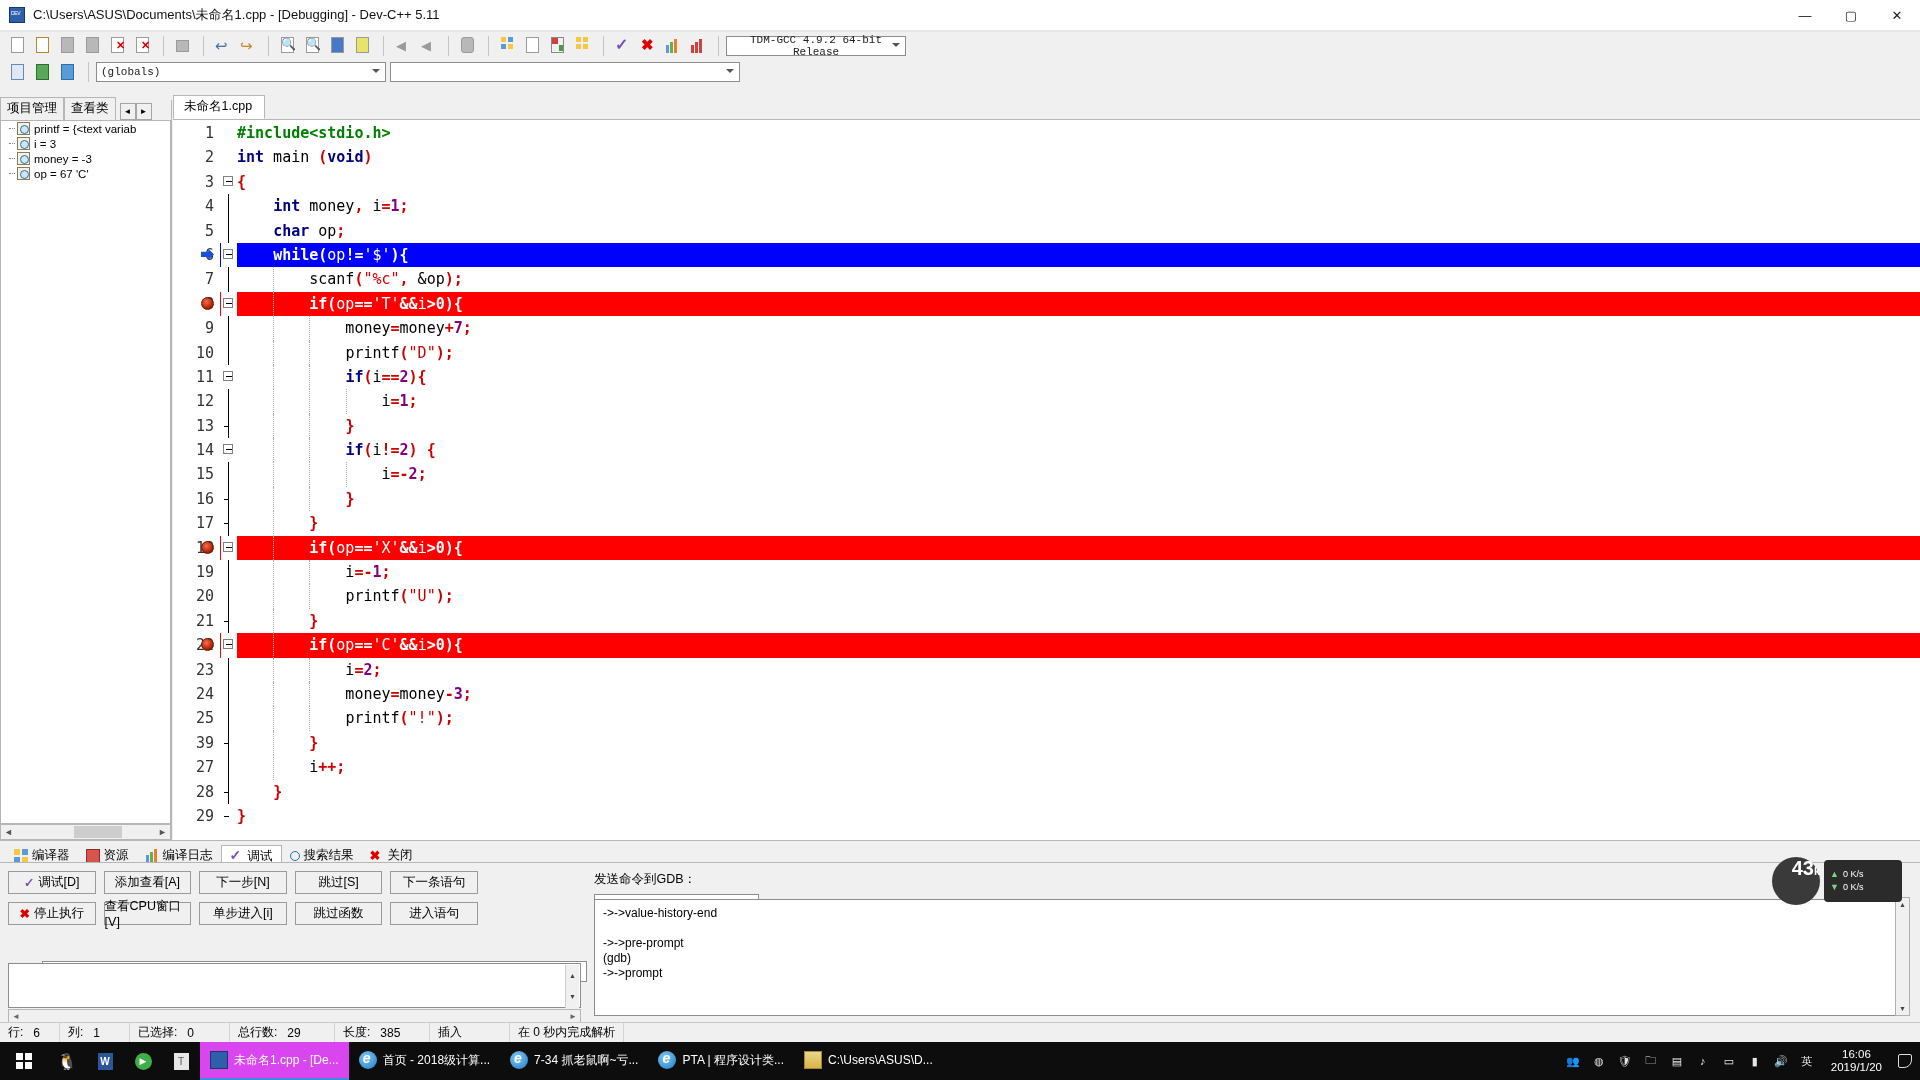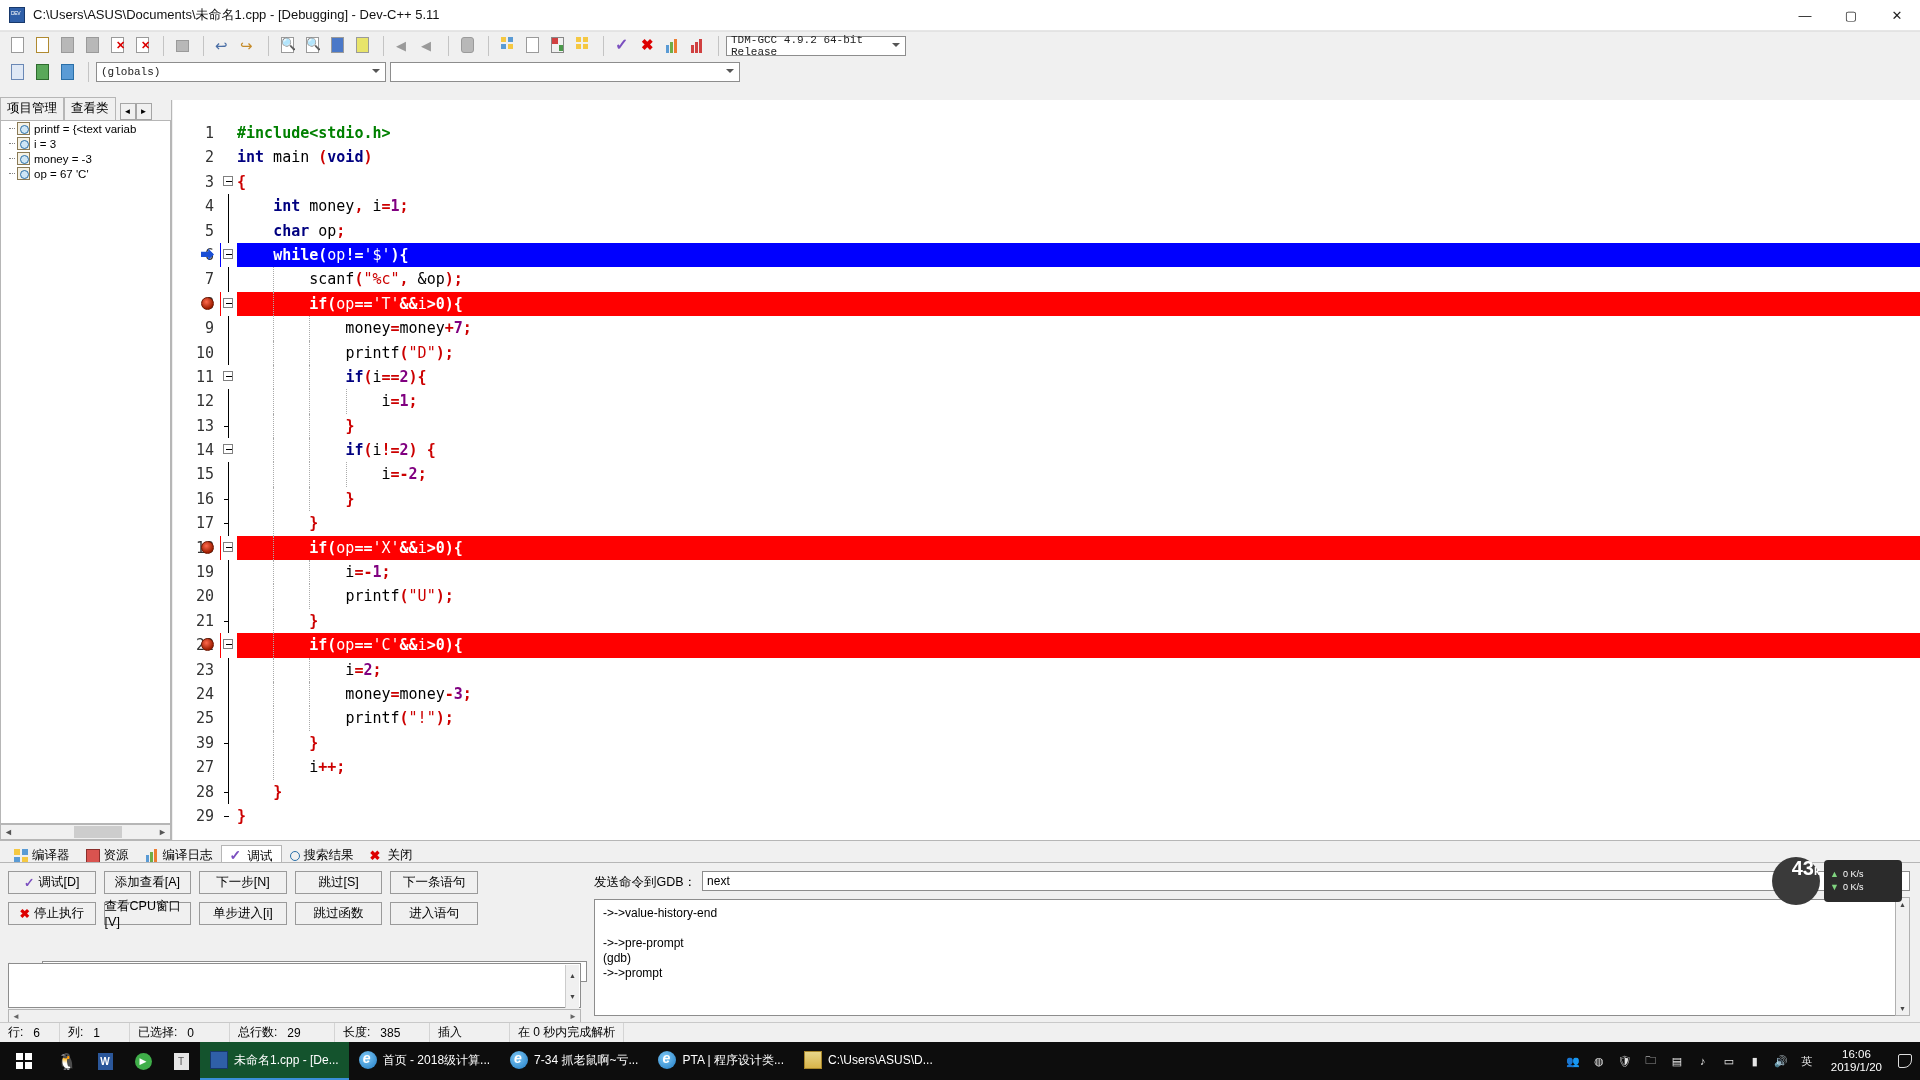--- a/index.html
+++ b/index.html
@@ -33,21 +33,21 @@
   .toolbar { height:28px; background:#f0f0f0; display:flex; align-items:center;
              padding-left:6px; gap:0px; border-top:1px solid #e3e3e3; }
   .tbtn { width:21px; height:21px; margin:0 2px; position:relative; }
   .sep { width:1px; height:20px; background:#c4c4c4; margin:0 7px; }
   .doc { width:13px; height:16px; background:#dcdcdc; border:1px solid #9a9a9a;
          position:absolute; left:3px; top:2px; }
   .doc.g { background:#b8b8b8; }
   .doc.w { background:#ffffff; }
   .combo { height:20px; border:1px solid #8d8d8d; background:#fff; display:flex;
            align-items:center; padding:0 4px; font-family:"Liberation Mono", monospace;
-           font-size:11px; color:#222; position:relative; }
+           font-size:11px; color:#222; position:relative;text-align:center; }
   .combo .arrow { position:absolute; right:5px; top:6px; width:0;height:0;
                   border-left:4px solid transparent;border-right:4px solid transparent;
                   border-top:4px solid #555; }
 
   
   .toolbar2 { height:26px; background:#f0f0f0; display:flex; align-items:center;
               padding-left:6px; }
 
   
   .workspace { position:absolute; left:0; top:100px; right:0; bottom:240px; }
@@ -160,21 +160,21 @@
   .evalspin { position:absolute; right:1px; top:1px; width:14px; height:43px;
               background:#f0f0f0; border-left:1px solid #ccc; }
   .evalspin div { height:21px; display:flex; align-items:center; justify-content:center;
                   font-size:7px; color:#444; }
   .evalfoot { position:absolute; left:8px; top:146px; width:573px; height:14px;
               border:1px solid #b6b6b6; background:#f0f0f0; display:flex;
               justify-content:space-between; align-items:center; font-size:8px; color:#666;
               padding:0 3px; }
 
   .gdbrow { position:absolute; left:594px; top:8px; right:10px; display:flex;
-            align-items:flex-end; gap:6px; }
+            align-items:flex-start; gap:6px;flex-direction:column; }
   .gdbrow .lbl { font-size:12.5px; white-space:nowrap; }
   .gdbinput { flex:1; height:20px; border:1px solid #8d8d8d; background:#fff;
               font-size:12px; padding:2px 4px; color:#000; }
   .gdbout { position:absolute; left:594px; top:36px; right:10px; bottom:6px;
             border:1px solid #8d8d8d; background:#fff; padding:6px 8px;
             font-size:12px; color:#000; line-height:15px; overflow:hidden; }
   .gdbscroll { position:absolute; right:10px; top:34px; bottom:6px; width:15px;
                background:#f0f0f0; border:1px solid #b0b0b0; }
   .gdbscroll .a { height:13px; display:flex; align-items:center; justify-content:center;
                   font-size:7px; color:#444; }
@@ -206,21 +206,21 @@
   .startbtn { width:48px; height:38px; display:flex; align-items:center; justify-content:center; }
   .winlogo { width:16px; height:16px; background:
      linear-gradient(#fff,#fff) 0 0/7px 7px no-repeat,
      linear-gradient(#fff,#fff) 9px 0/7px 7px no-repeat,
      linear-gradient(#fff,#fff) 0 9px/7px 7px no-repeat,
      linear-gradient(#fff,#fff) 9px 9px/7px 7px no-repeat; }
   .qlaunch { width:38px; height:38px; display:flex; align-items:center; justify-content:center; }
   .tbitem { height:38px; display:flex; align-items:center; gap:6px; padding:0 10px;
             color:#fff; font-size:12px; white-space:nowrap; max-width:170px;
             border-bottom:2px solid transparent; }
-  .tbitem.active { background:#14532d; border-bottom:2px solid #3a8fd8; }
+  .tbitem.active { background:#d946ef; border-bottom:2px solid #3a8fd8; }
   .tbitem .ti { width:18px; height:18px; flex:none; }
   .ie { width:18px;height:18px; border-radius:50%;
         background:radial-gradient(circle at 40% 35%, #7ec8f5, #1f7bc4);
         position:relative; }
   .ie::after { content:"e"; position:absolute; left:4px; top:-1px; color:#fff;
                font-size:14px; font-style:italic; font-weight:bold; }
   .tray { margin-left:auto; display:flex; align-items:center; gap:10px;
           padding-right:8px; color:#fff; font-size:11px; }
   .trayicon { width:16px; height:16px; display:flex; align-items:center;
               justify-content:center; font-size:11px; color:#e6e6e6; }
@@ -385,20 +385,23 @@
           </div>
         </div>
       <div class="lp-scroll">
         <span class="a">◄</span>
         <div class="thumb"></div>
         <span class="a">►</span>
       </div>
     </div>
 
     <div class="editor">
+      <div class="ed-tabs">
+        <div class="ed-tab">未命名1.cpp</div>
+      </div>
       <div class="codearea" id="codearea">
           <div class="cline"><div class="gutter">1</div><div class="foldcol"></div><div class="ctext"><span class="pp">#include&lt;stdio.h&gt;</span></div></div>
           <div class="cline"><div class="gutter">2</div><div class="foldcol"></div><div class="ctext"><span class="k">int</span><span class="id"> main </span><span class="kr">(</span><span class="k">void</span><span class="kr">)</span></div></div>
           <div class="cline"><div class="gutter">3</div><div class="foldcol"><div class="fold"></div></div><div class="ctext"><span class="kr">{</span></div></div>
           <div class="cline"><div class="gutter">4</div><div class="foldcol"><div class="vline"></div></div><div class="ctext"><span class="id">    </span><span class="k">int</span><span class="id"> money</span><span class="kr">,</span><span class="id"> i</span><span class="op">=</span><span class="num">1</span><span class="kr">;</span></div></div>
           <div class="cline"><div class="gutter">5</div><div class="foldcol"><div class="vline"></div></div><div class="ctext"><span class="id">    </span><span class="k">char</span><span class="id"> op</span><span class="kr">;</span></div></div>
           <div class="cline cur"><div class="gutter">6</div><div class="marker arrow"></div><div class="foldcol"><div class="fold"></div></div><div class="ctext"><span class="id">    </span><span class="k">while</span><span class="kr">(</span><span class="id">op</span><span class="op">!=</span><span class="st">'$'</span><span class="kr">){</span></div></div>
           <div class="cline"><div class="gutter">7</div><div class="foldcol"><div class="vline"></div></div><div class="ind" style="left: 100.2px;"></div><div class="ctext"><span class="id">        </span><span class="id">scanf</span><span class="kr">(</span><span class="st">"%c"</span><span class="kr">,</span><span class="id"> &amp;op</span><span class="kr">);</span></div></div>
           <div class="cline bp"><div class="gutter">8</div><div class="marker bpdot"></div><div class="foldcol"><div class="fold"></div></div><div class="ind" style="left: 100.2px;"></div><div class="ctext"><span class="id">        </span><span class="k">if</span><span class="kr">(</span><span class="id">op</span><span class="op">==</span><span class="st">'T'</span><span class="op">&amp;&amp;</span><span class="id">i</span><span class="op">&gt;</span><span class="num">0</span><span class="kr">){</span></div></div>
           <div class="cline"><div class="gutter">9</div><div class="foldcol"><div class="vline"></div></div><div class="ind" style="left: 100.2px;"></div><div class="ind" style="left: 136.4px;"></div><div class="ctext"><span class="id">            money</span><span class="op">=</span><span class="id">money</span><span class="op">+</span><span class="num">7</span><span class="kr">;</span></div></div>

